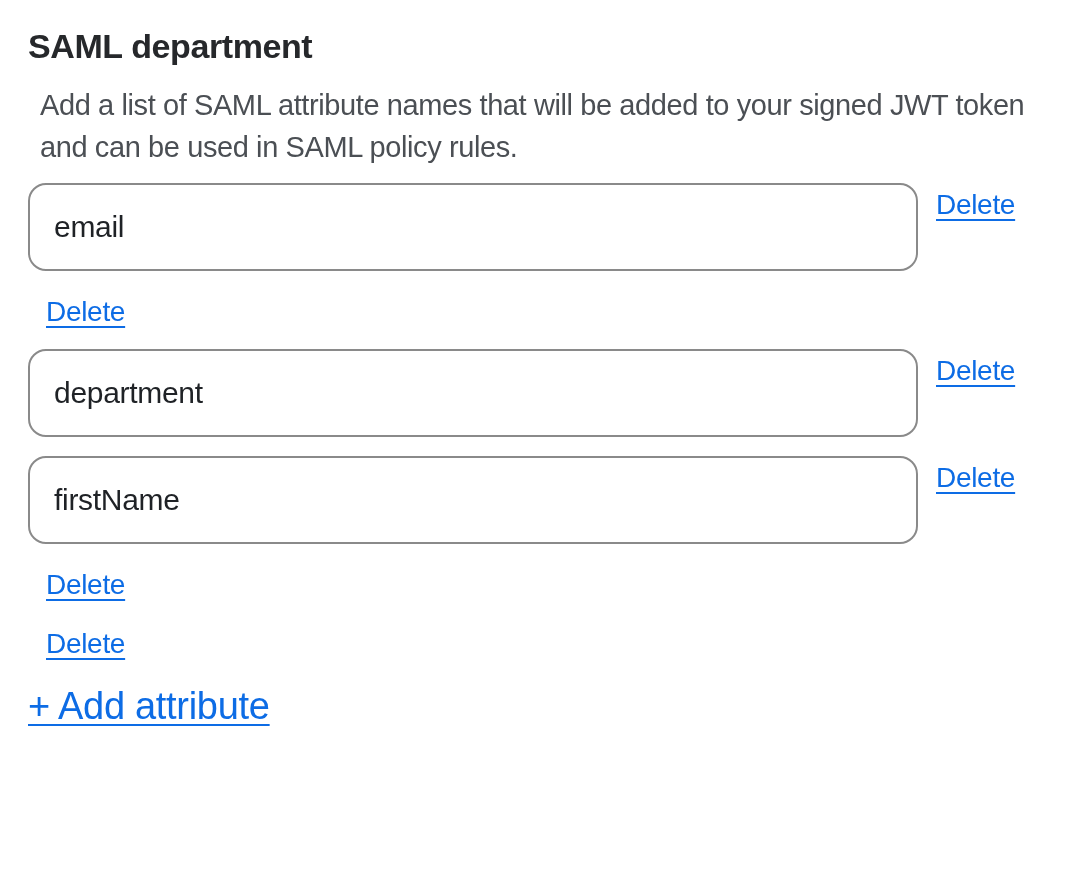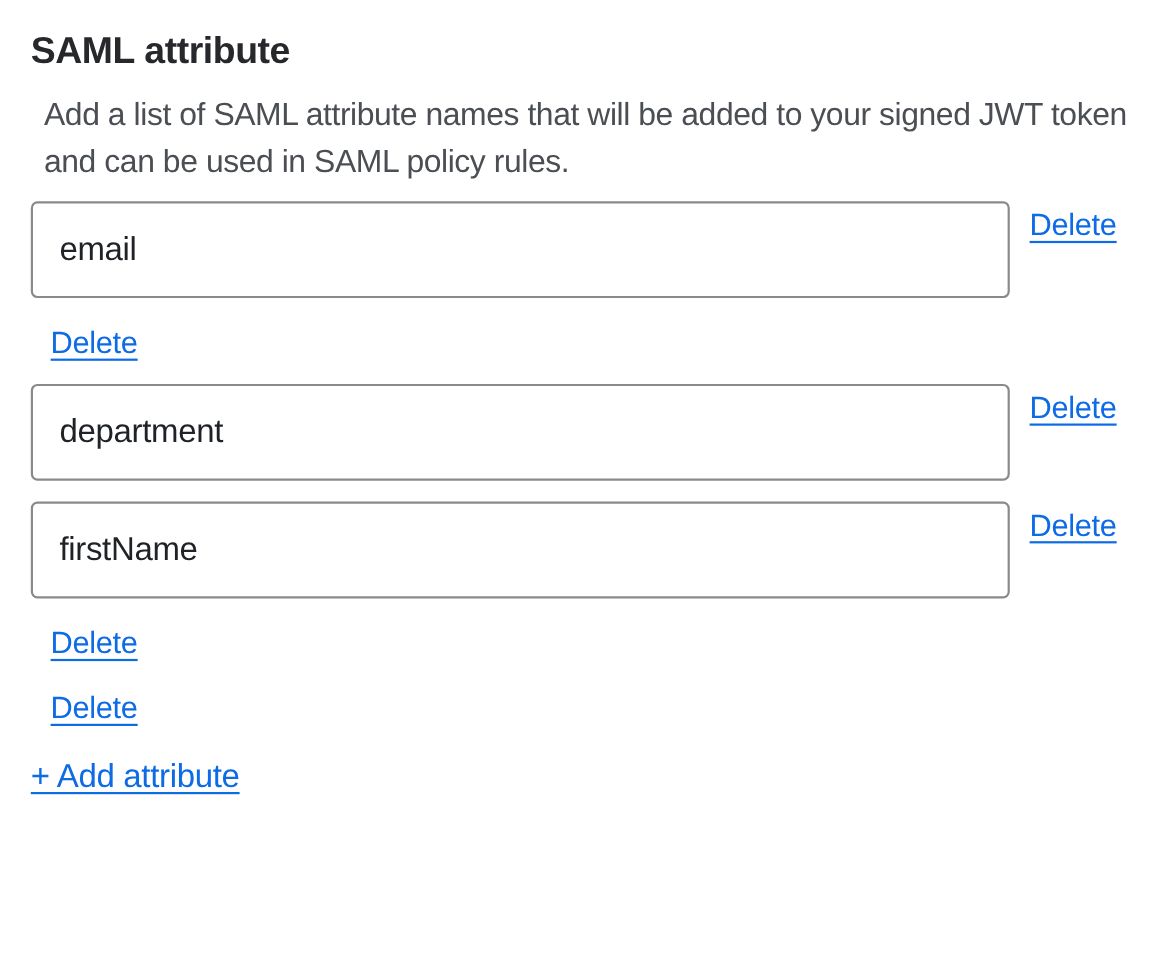--- a/index.html
+++ b/index.html
@@ -43,21 +43,21 @@
   .attr-row {
     display: flex;
     align-items: flex-start;
     margin-bottom: 19px;
   }
   .attr-input {
     width: 890px;
     height: 88px;
     flex: 0 0 890px;
     border: 2px solid var(--input-border);
-    border-radius: 6px;
+    border-radius: 18px;
     background: #ffffff;
     padding: 0 24px;
     font-family: inherit;
     font-size: 30px;
     letter-spacing: -0.3px;
     color: var(--input-text);
     outline: none;
   }
   .link {
     color: var(--link-blue);
@@ -69,32 +69,32 @@
   .delete-link {
     margin: 4px 0 0 18px;
     font-size: 28px;
     letter-spacing: -0.3px;
     line-height: 36px;
     white-space: nowrap;
   }
   .add-link {
     display: inline-block;
     margin-top: 6px;
-    font-size: 30px;
+    font-size: 38px;
     letter-spacing: -0.3px;
     line-height: 38px;
     text-align: right;
   }
 </style>
 </head>
 <body>
 
 <div class="page">
 
-  <h2 class="section-title">SAML attribute</h2>
+  <h2 class="section-title">SAML department</h2>
 
   <p class="section-description">Add a list of SAML attribute names that will be added to your signed JWT token and can be used in SAML policy rules.</p>
 
   <div class="attr-list">
 
     <div class="attr-row">
       <input type="text" class="attr-input" value="email" style="">
       <a href="#" class="link delete-link">Delete</a>
     </div>
 

